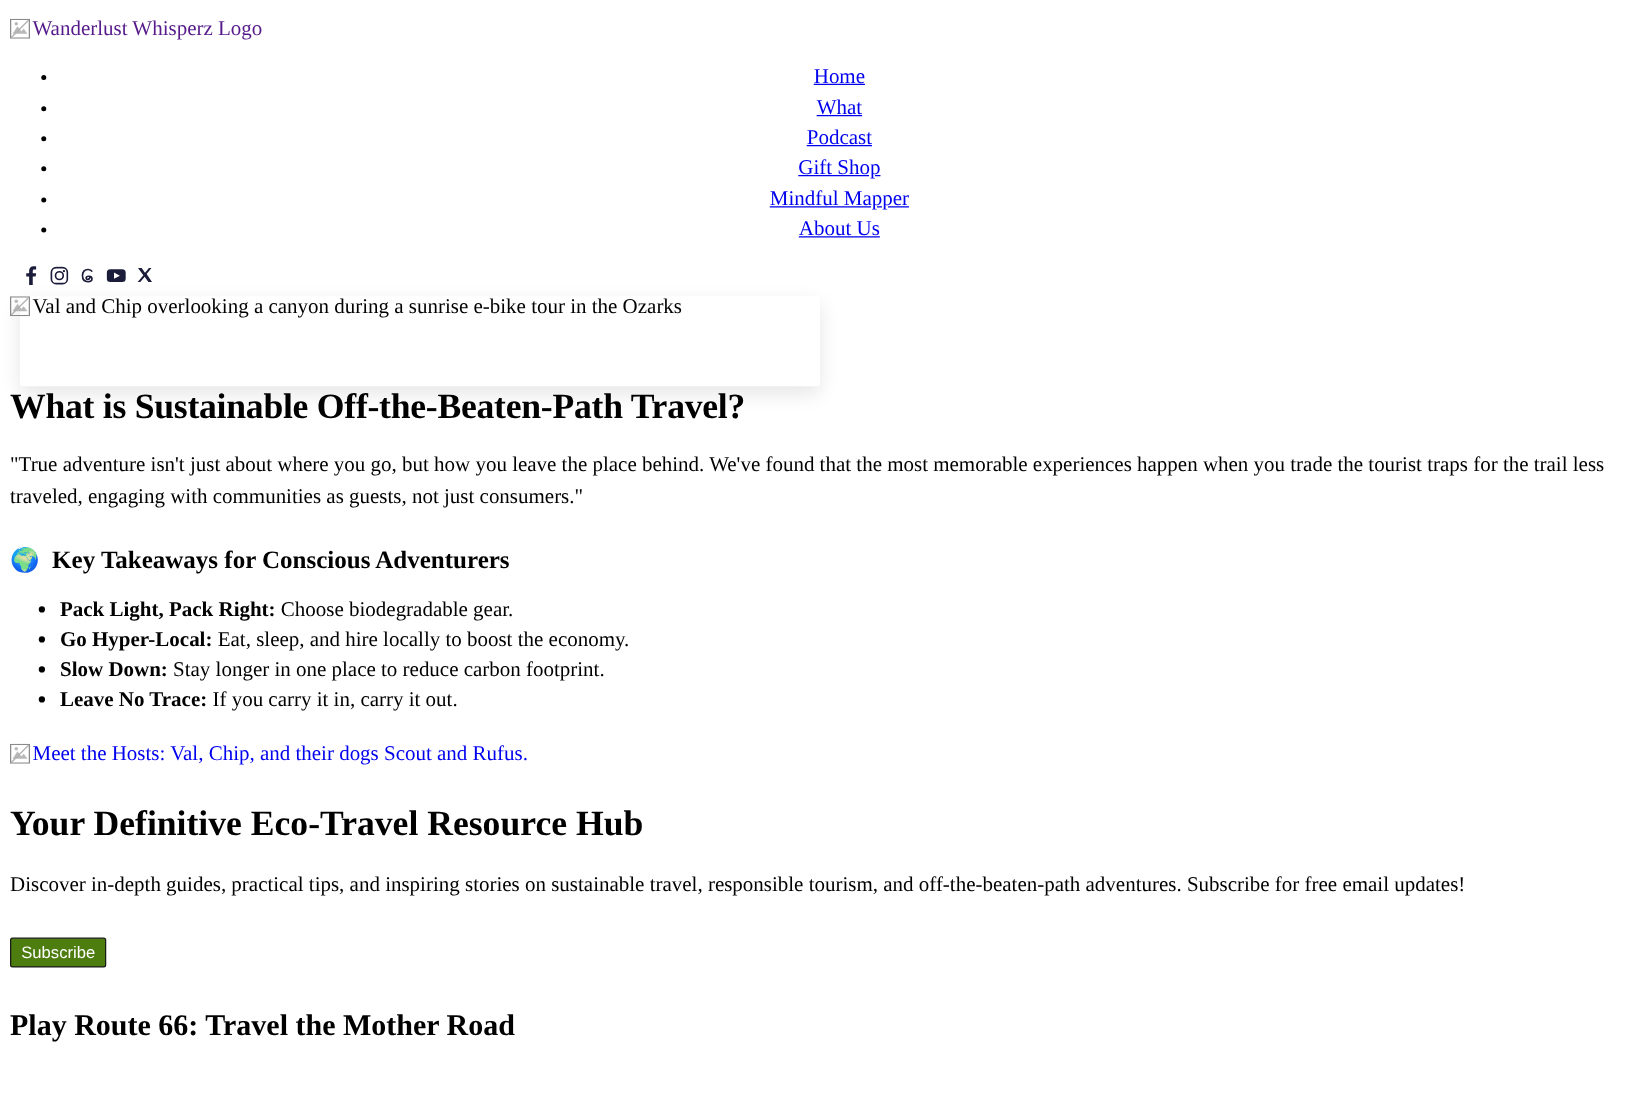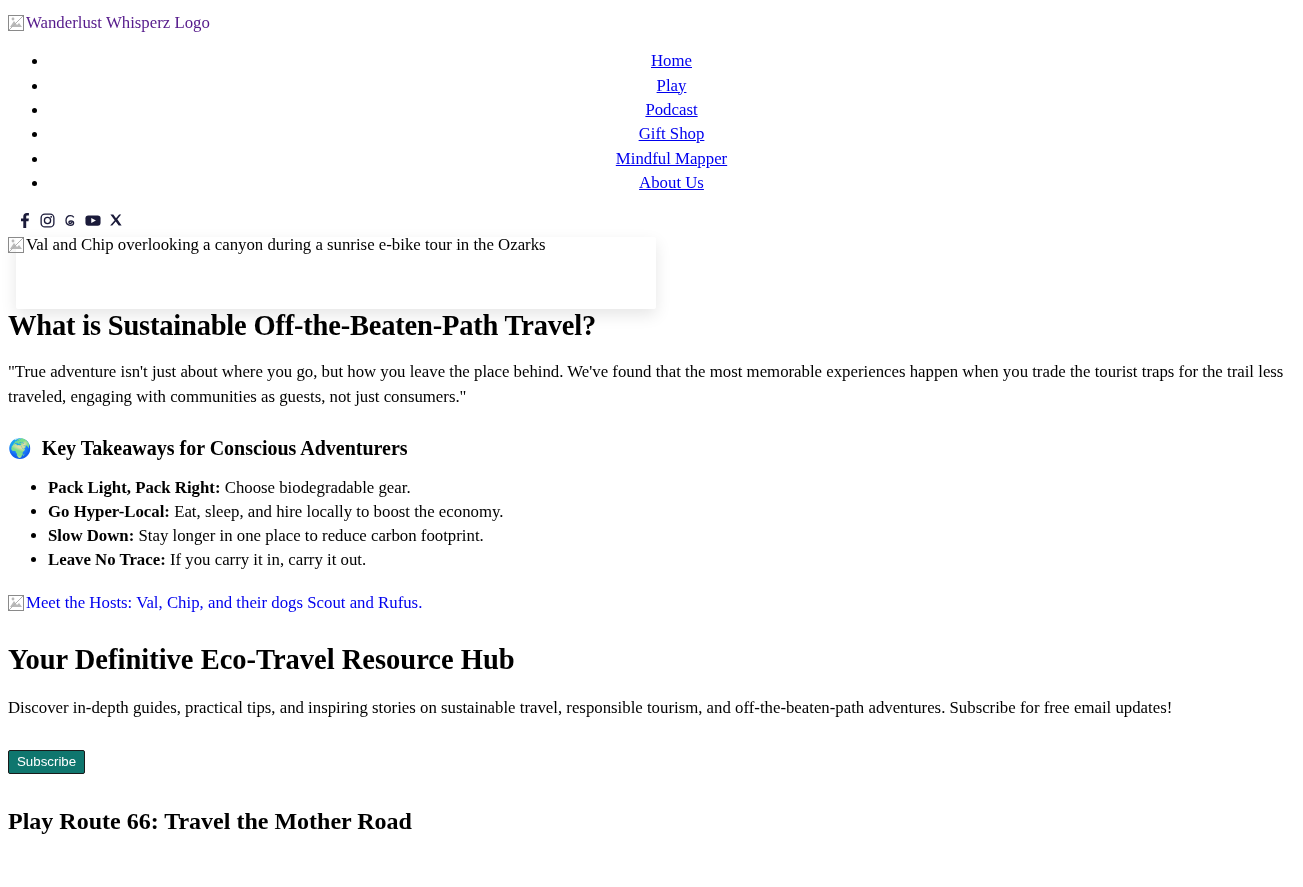--- a/index.html
+++ b/index.html
@@ -153,21 +153,21 @@
 
   h2.hub-title {
     font-size: 28.5px;
     font-weight: bold;
     margin: 30px 0 20px 0;
   }
 
   .subscribe-btn {
     font-family: "Liberation Sans", sans-serif;
     font-size: 13.3px;
-    background: #0f766e;
+    background: #4d7c0f;
     color: #ffffff;
     border: 1px solid #1a1a1a;
     padding: 3px 8px 4px 8px;
     cursor: pointer;
     border-radius: 2px;
     margin: 12px 0 0 0;
   }
 
   h2.route-title {
     font-size: 24px;
@@ -195,21 +195,21 @@
       </span>
     </a>
   </div>
 
   
   <ul class="nav">
     <li>
       <a href="#">Home</a>
     </li>
     <li>
-      <a href="#">Play</a>
+      <a href="#">What</a>
     </li>
     <li>
       <a href="#">Podcast</a>
     </li>
     <li>
       <a href="#">Gift Shop</a>
     </li>
     <li>
       <a href="#">Mindful Mapper</a>
     </li>

